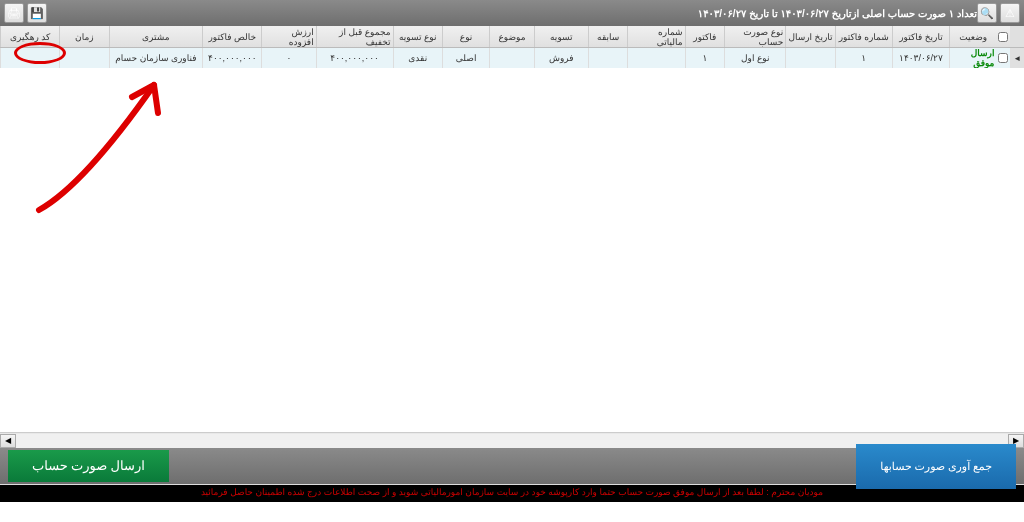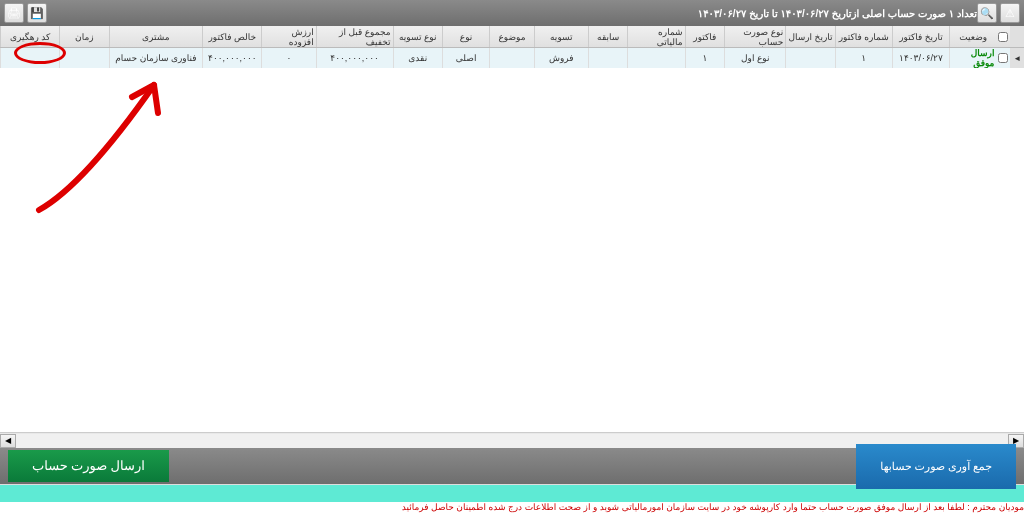--- a/index.html
+++ b/index.html
@@ -16,21 +16,21 @@
 .row-indicator{width:14px;background:#e0e0e0;display:flex;align-items:center;justify-content:center;font-size:8px;color:#333}
 .chk{width:14px;display:flex;align-items:center;justify-content:center}
 .chk input{width:10px;height:10px}
 .grid-body{height:384px;background:#fff;overflow:auto}
 .hscroll{height:16px;background:#e8e8e8;border-top:1px solid #ccc;display:flex;align-items:center}
 .hscroll-btn{width:16px;height:14px;background:linear-gradient(#f5f5f5,#ddd);border:1px solid #aaa;display:flex;align-items:center;justify-content:center;font-size:8px;cursor:pointer}
 .hscroll-track{flex:1;height:14px;background:#f0f0f0}
 .footer{height:36px;background:linear-gradient(#8a8a8a,#6e6e6e);display:flex;justify-content:space-between;align-items:center;padding:0 8px}
 .btn-green{background:linear-gradient(#1a9a4a,#0a7a3a);color:#fff;border:none;padding:8px 24px;font-size:13px;cursor:pointer;font-family:Tahoma}
 .btn-blue{background:linear-gradient(#2a8acc,#1a6aac);color:#fff;border:none;padding:16px 24px;font-size:11px;cursor:pointer;font-family:Tahoma}
-.notice{height:18px;background:#5eead4;font-size:9px;color:#c00;padding-top:17px;border-top:1px solid #ddd}
+.notice{height:18px;background:#000000;text-align:center;font-size:9px;color:#c00;padding-top:2px;border-top:1px solid #ddd}
 .circle-mark{position:absolute;top:42px;right:958px;width:52px;height:22px;border:3px solid #d00;border-radius:50%/50%;z-index:100;pointer-events:none}
 .arrow-svg{position:absolute;top:55px;right:820px;z-index:99;pointer-events:none}
 .c-status{width:48px}
 .c-date{width:58px}
 .c-invno{width:58px}
 .c-send{width:50px}
 .c-acctype{width:62px}
 .c-serial{width:40px}
 .c-tax{width:58px}
 .c-prev{width:40px}

